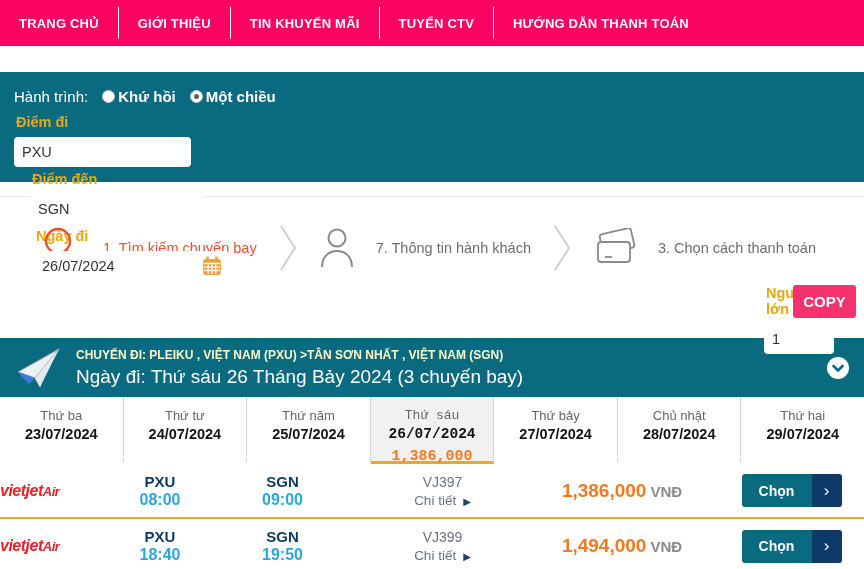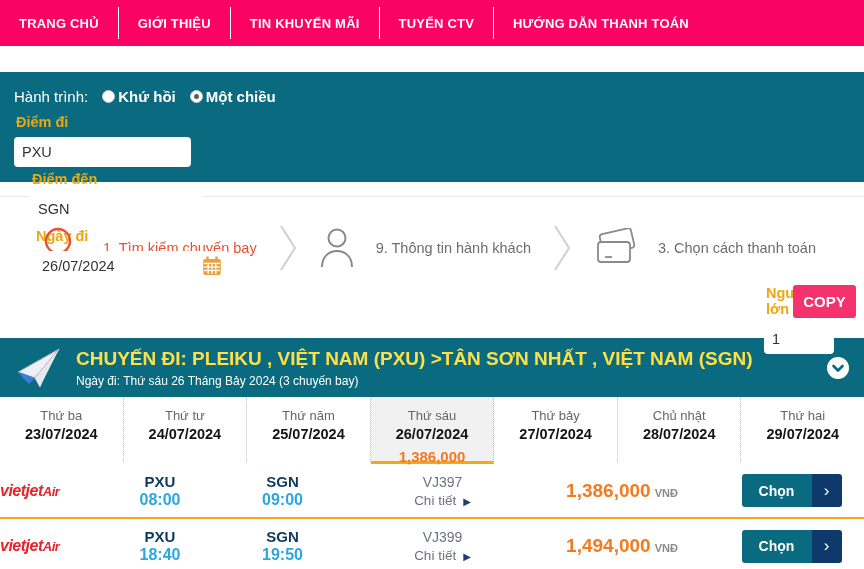--- a/index.html
+++ b/index.html
@@ -42,52 +42,52 @@
   .step.active .txt { color: #e8502e; }
   .step.inactive .txt { color: #6d6d6d; }
   .copy-row { display: flex; justify-content: flex-end; padding-right: 8px; margin-top: 12px; }
   .copy-btn { width: 63px; height: 33px; background: #f5316e; color: #fff; border: none;
     font-weight: bold; font-size: 15px; border-radius: 3px; cursor: pointer; margin-bottom: 2px;
     font-family: "Liberation Sans", sans-serif; }
 
   
   .summary-bar { height: 59px; background: #0a6a80; display: flex; align-items: center; padding: 0 14px; }
   .summary-text { margin-left: 14px; }
-  .summary-title { color: #fde047; font-weight: bold; font-size: 19px; }
-  .summary-sub { color: #fff; font-size: 12px; margin-top: 4px; }
+  .summary-title { color: #fef9c3; font-weight: bold; font-size: 12px; }
+  .summary-sub { color: #fff; font-size: 19px; margin-top: 4px; }
   .summary-toggle { margin-left: auto; cursor: pointer; display: flex; }
 
   
   .date-tabs { height: 67px; display: flex; }
   .dtab { flex: 1; text-align: center; padding-top: 11px; border-right: 1px dotted #bdbdbd;
     border-bottom: 3px solid transparent; cursor: pointer; }
   .dtab:last-child { border-right: none; }
   .dtab .day { color: #666; font-size: 13px; }
   .dtab .date { color: #141414; font-weight: bold; font-size: 14.5px; margin-top: 3px; }
   .dtab .price { color: #f47920; font-weight: bold; font-size: 15px; margin-top: 6px; }
-  .dtab.selected { background: #f1f1f1; border-bottom-color: #f9a51a; }
+  .dtab.selected { background: #f1f1f1; border-bottom-color: #f9a51a; font-family: Liberation Mono, monospace; }
 
   
   .flight-row { height: 55px; display: flex; align-items: center; }
   .flight-row.first { border-bottom: 2px solid #f9a51a; }
   .flight-row.last { border-bottom: 1px solid #ddd; }
   .col-logo { width: 115px; padding-left: 0; }
   .vj-logo { font-style: italic; font-weight: bold; color: #e3242b; font-size: 16px; letter-spacing: -0.5px; cursor: default; }
   .vj-logo .air { font-size: 13px; }
   .col-code { text-align: center; }
   .col-dep { width: 90px; }
   .col-arr { width: 155px; }
   .code { color: #0d3a5c; font-weight: bold; font-size: 15px; }
   .time { color: #2ba7df; font-weight: bold; font-size: 16px; margin-top: 1px; }
   .col-flight { width: 165px; text-align: center; color: #6b7280; font-size: 14px; }
   .detail-link { font-size: 13.5px; margin-top: 3px; cursor: pointer; }
   .detail-link .tri { color: #1d3f72; font-size: 10px; margin-left: 7px; }
   .col-price { flex: 1; text-align: center; }
   .price { color: #f4791f; font-weight: bold; font-size: 19px; }
-  .currency { color: #8a8a8a; font-weight: bold; font-size: 11px; margin-left: 4px; }
+  .currency { color: #8a8a8a; font-weight: bold; font-size: 15px; margin-left: 4px; }
   .col-btn { width: 145px; display: flex; justify-content: center; }
   .select-btn { display: flex; height: 33px; width: 100px; border-radius: 3px; overflow: hidden;
     cursor: pointer; border: none; padding: 0; background: none; }
   .select-btn .label-part { width: 70px; background: #0a6a80; color: #fff; font-weight: bold;
     font-size: 14px; display: flex; align-items: center; justify-content: center;
     font-family: "Liberation Sans", sans-serif; }
   .select-btn .arrow-part { width: 30px; background: #0d3a6b; color: #fff; display: flex;
     align-items: center; justify-content: center; font-size: 17px; }
 </style>
 </head>
@@ -163,21 +163,21 @@
       <span class="txt">1. Tìm kiếm chuyến bay</span>
     </div>
     <svg width="18" height="50" viewBox="0 0 18 50">
       <polyline points="2,3 16,25 2,47" fill="none" stroke="#cfcfcf" stroke-width="2"></polyline>
     </svg>
     <div class="step inactive">
       <svg width="36" height="42" viewBox="0 0 36 42">
         <circle cx="18" cy="11" r="8.5" fill="none" stroke="#8a8a8a" stroke-width="2"></circle>
         <path d="M3 40 c0-11 7.5-16 15-16 s15 5 15 16" fill="none" stroke="#8a8a8a" stroke-width="2"></path>
       </svg>
-      <span class="txt">9. Thông tin hành khách</span>
+      <span class="txt">7. Thông tin hành khách</span>
     </div>
     <svg width="18" height="50" viewBox="0 0 18 50">
       <polyline points="2,3 16,25 2,47" fill="none" stroke="#cfcfcf" stroke-width="2"></polyline>
     </svg>
     <div class="step inactive">
       <svg width="44" height="40" viewBox="0 0 44 40">
         <g fill="#fff" stroke="#8a8a8a" stroke-width="1.8">
           <rect x="8" y="3" width="32" height="20" rx="3" transform="rotate(-13 24 13)"></rect>
           <rect x="5" y="14" width="32" height="20" rx="3"></rect>
         </g>

